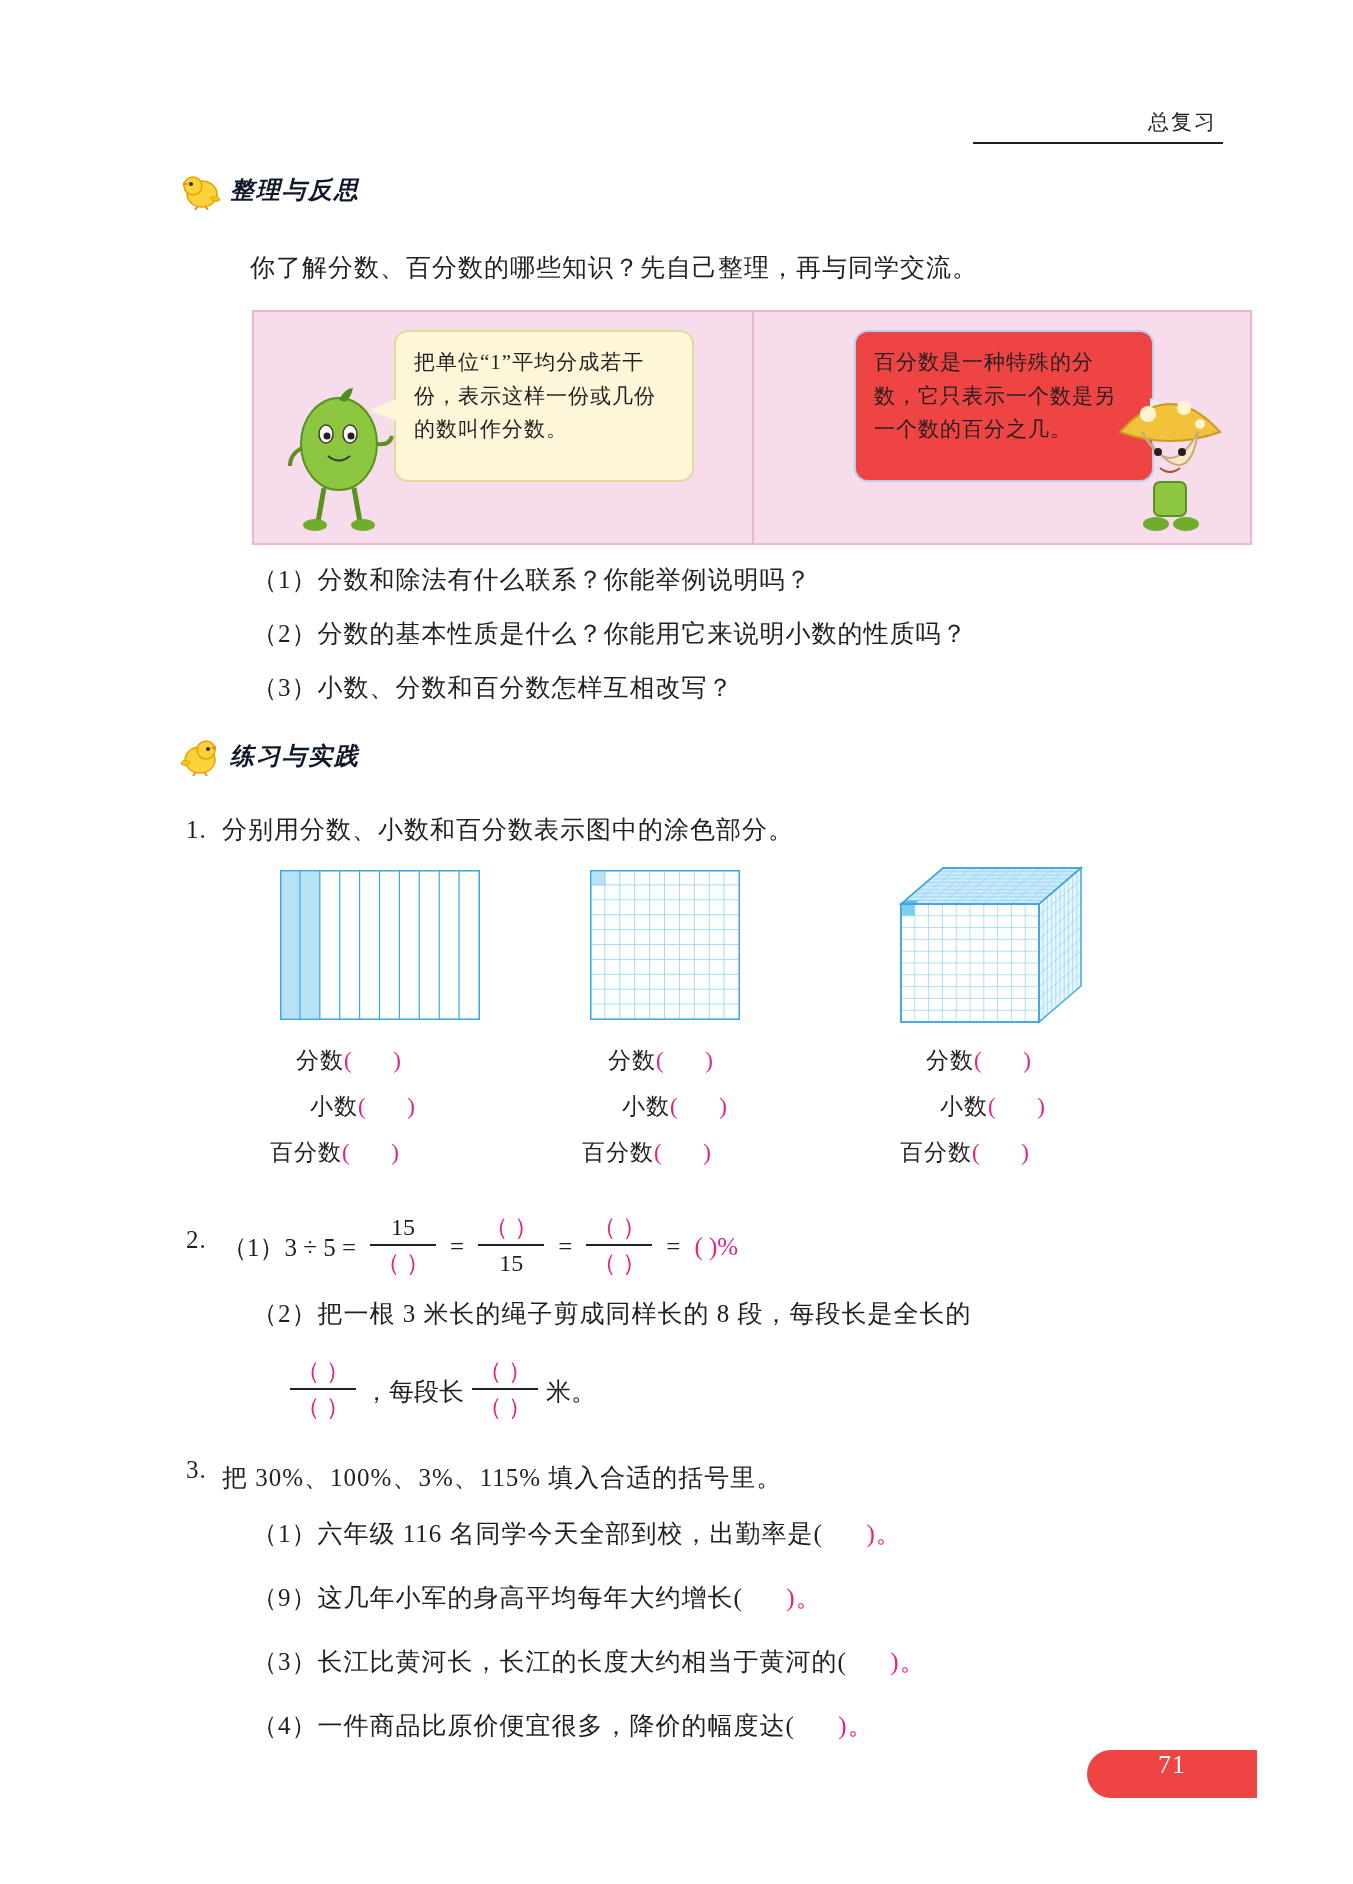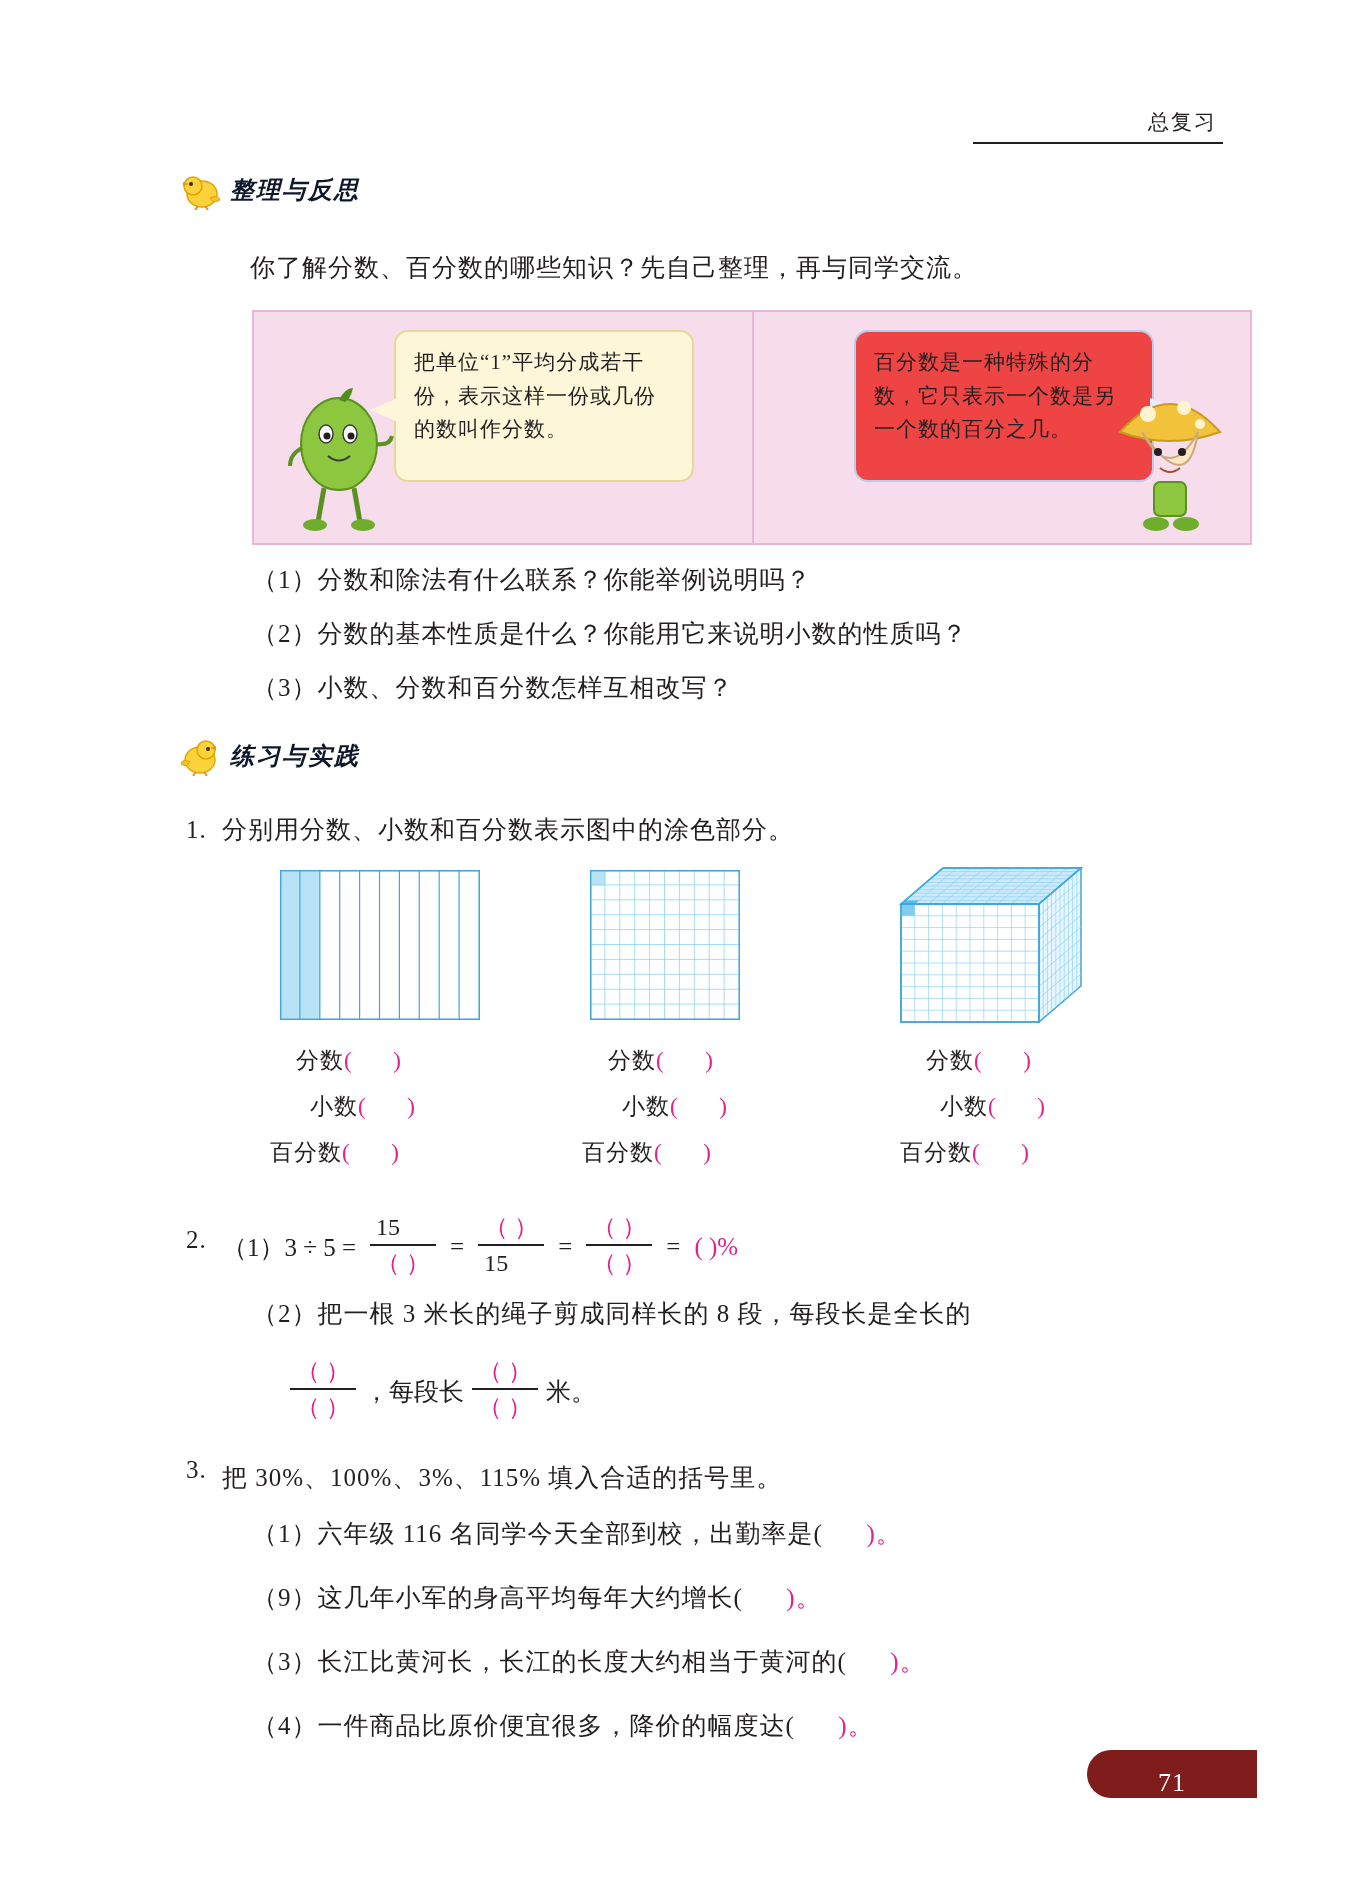--- a/index.html
+++ b/index.html
@@ -144,21 +144,21 @@
   }
 
   
   .figwrap { position: absolute; }
   .paren { color: #e2218b; }
 
   
   .frac {
     display: inline-block;
     vertical-align: middle;
-    text-align: left;
+    text-align: center;
     position: relative;
     top: -2px;
   }
   .frac .num, .frac .den {
     display: block;
     padding: 0 6px;
     font-size: 24px;
     line-height: 1.25;
   }
   .frac .bar {
@@ -168,26 +168,26 @@
     margin: 2px 0;
   }
 
   
   .pagepill {
     position: absolute;
     right: 96px;
     bottom: 86px;
     width: 170px;
     height: 48px;
-    background: #7f1d1d;
+    background: #ef4444;
     border-radius: 24px 0 0 24px;
     color: #ffffff;
     font-size: 26px;
     display: flex;
-    align-items: flex-end;
+    align-items: flex-start;
     justify-content: center;
     letter-spacing: 1px;
   }
 </style>
 </head>
 <body>
 
 <div class="page">
 
   <div class="header">

